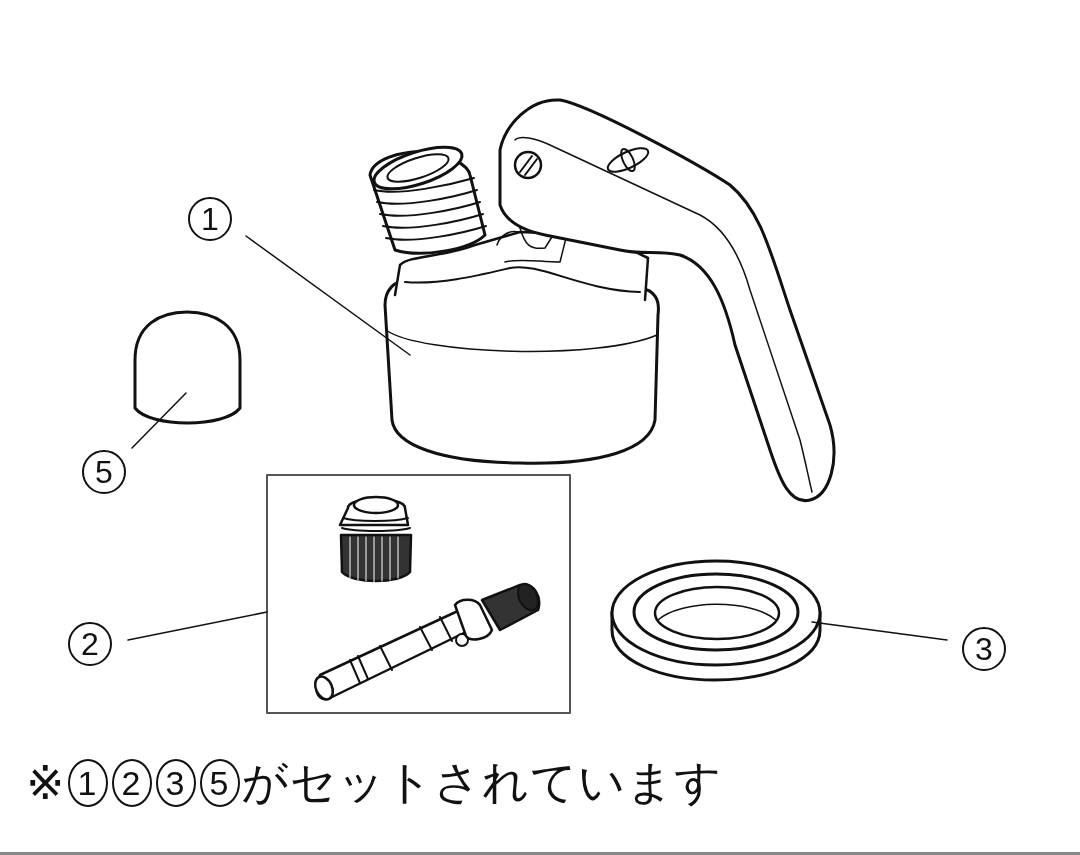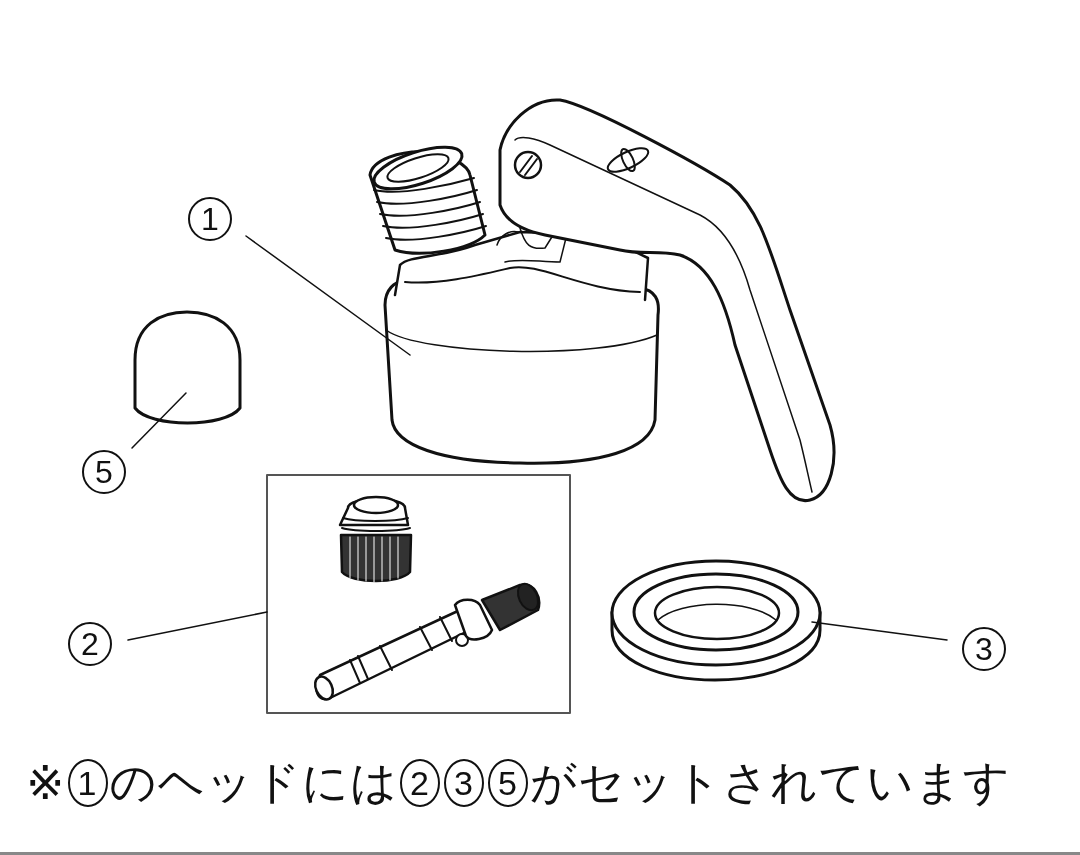--- a/index.html
+++ b/index.html
@@ -99,21 +99,20 @@
 </svg>
 
 <div class="callout" style="left:188px;top:197px;">1</div>
 <div class="callout" style="left:82px;top:450px;">5</div>
 <div class="callout" style="left:68px;top:622px;">2</div>
 <div class="callout" style="left:962px;top:627px;">3</div>
 
 <div class="caption">
   <span>※</span>
   <span class="num">1</span>
-  <span>のヘッドには</span>
   <span class="num">2</span>
   <span class="num">3</span>
   <span class="num">5</span>
   <span>がセットされています</span>
 </div>
 
 <div class="bottom-rule"></div>
 </div>
 
 </body></html>

